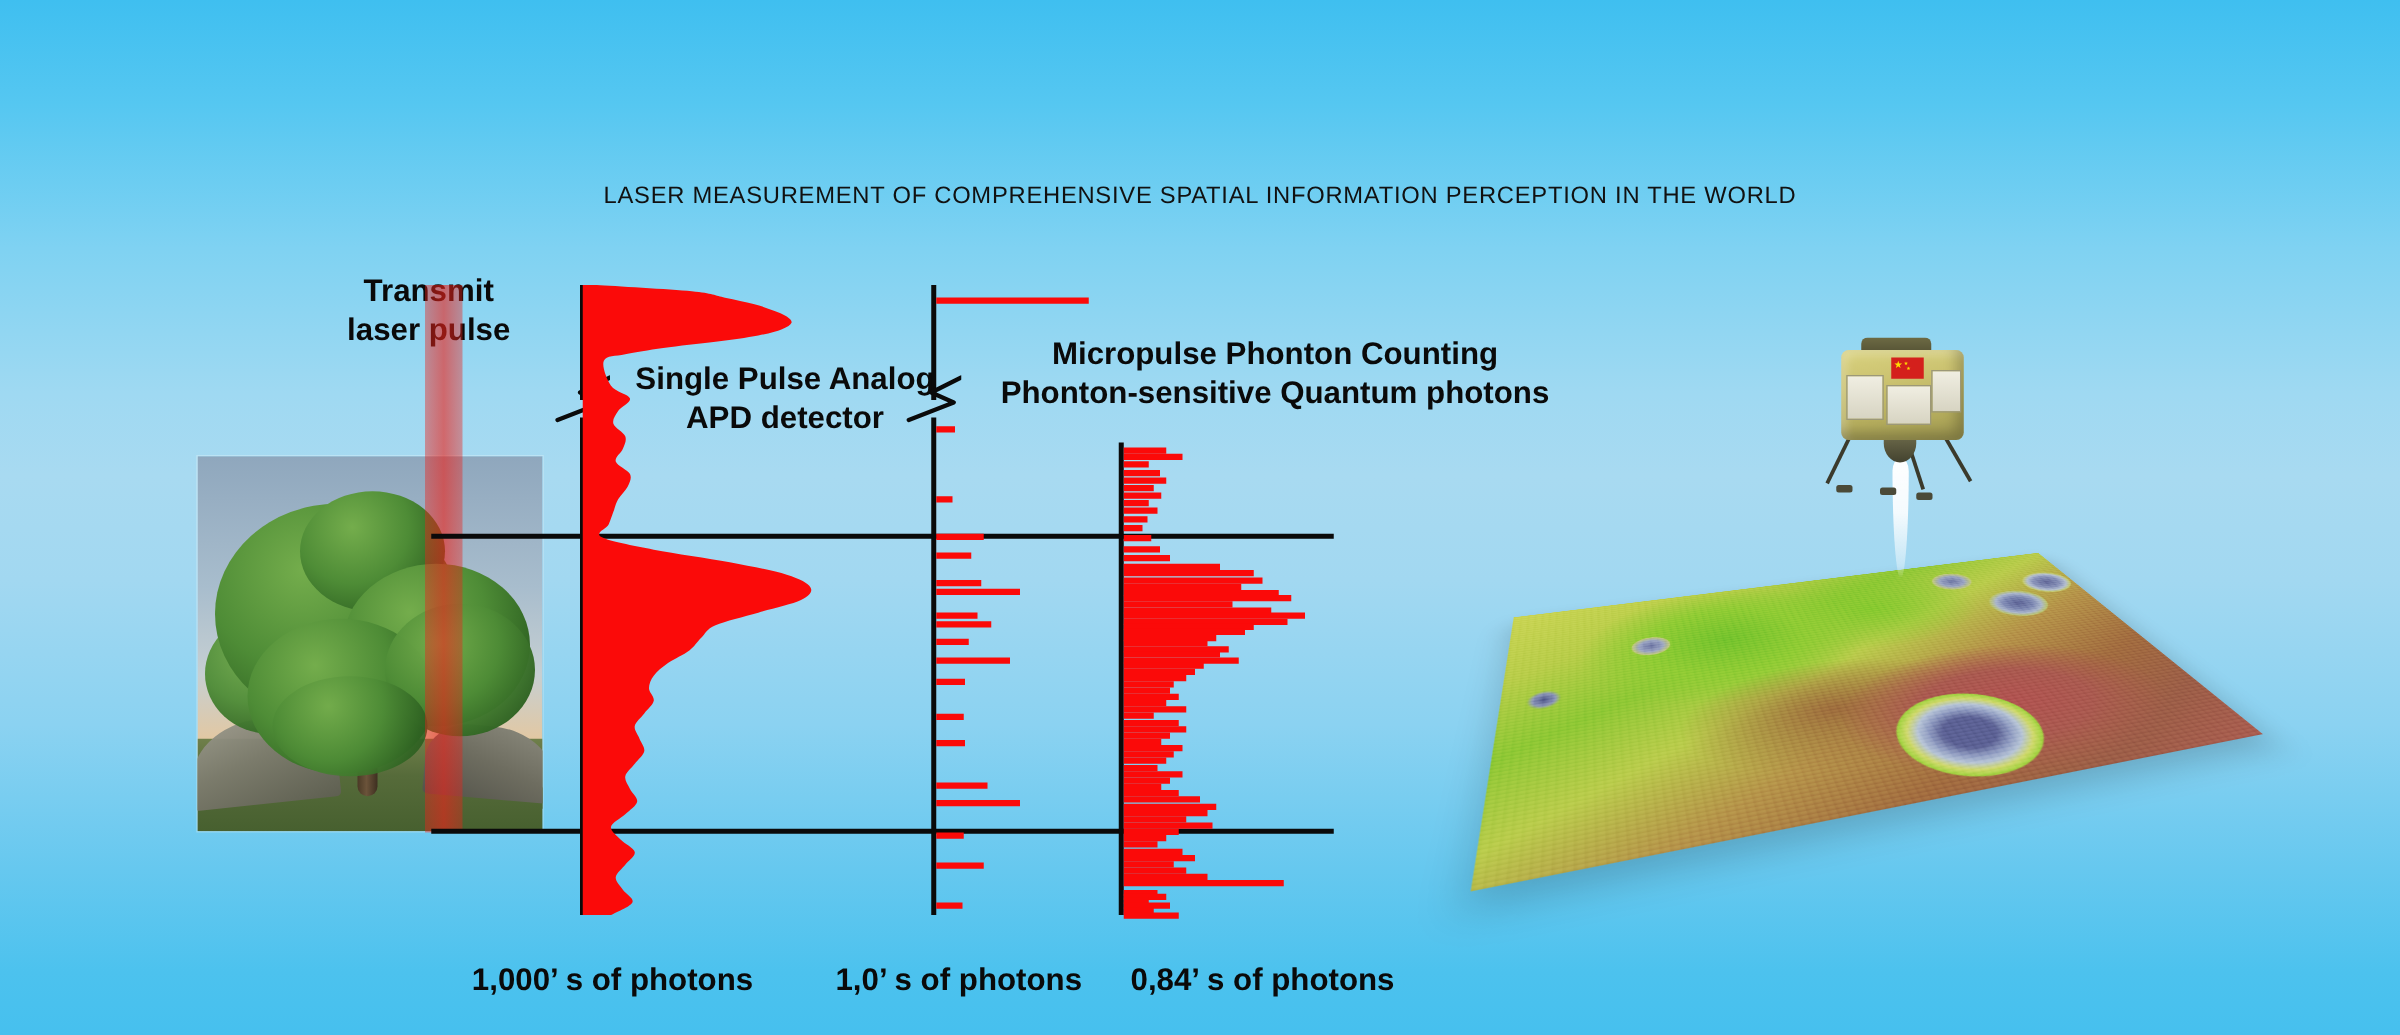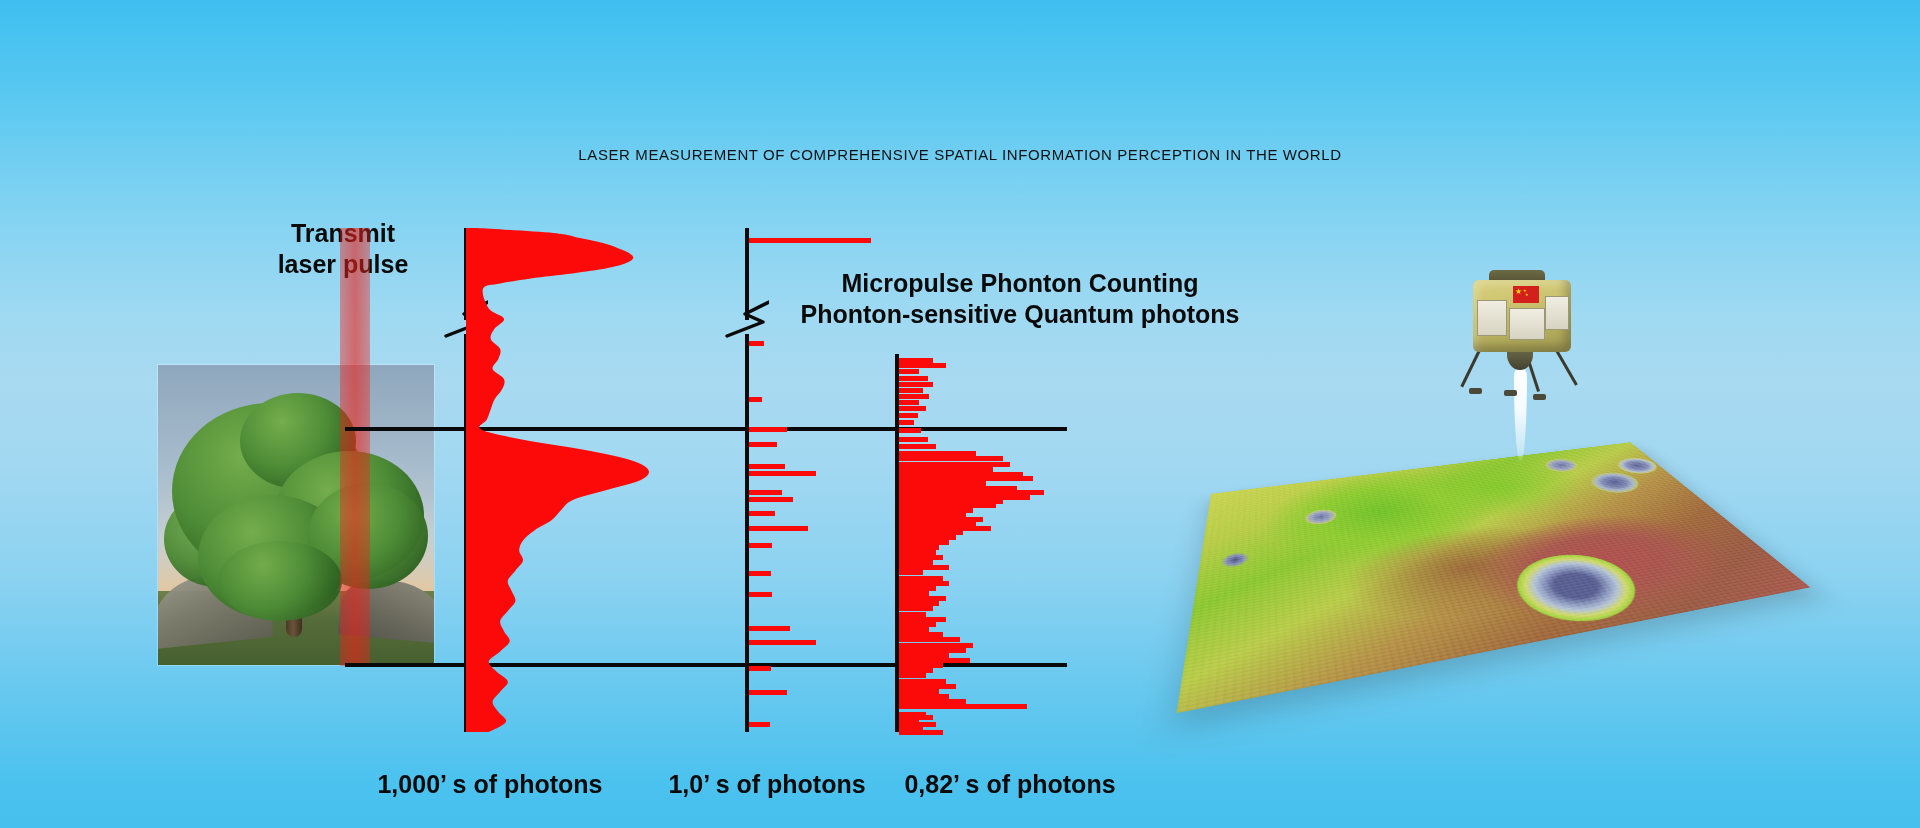--- a/index.html
+++ b/index.html
@@ -43,21 +43,21 @@
     color: #0b0b0b;
     font-family: "DejaVu Sans", "Liberation Sans", sans-serif;
     line-height: 1.1;
     white-space: nowrap;
   }
   #title-en {
     position: absolute;
     left: 0; top: 146px;
     width: 1920px;
     text-align: center;
-    font-size: 15px;
+    font-size: 19px;
     font-weight: 400;
     letter-spacing: 0.6px;
     color: #111;
     font-family: "Liberation Sans", sans-serif;
     white-space: nowrap;
   }
 
   
   .blk-label {
     position: absolute;
@@ -334,20 +334,22 @@
 
   <div class="axis" style="left:464px; top:228px; height:92px;"></div>
   <div class="axis" style="left:464px; top:334px; height:398px;"></div>
   <svg class="axis-break" style="left:442px; top:300px;" viewBox="0 0 46 40">
     <polyline points="46,2 22,14 40,22 4,36" fill="none" stroke="#0a0a0a" stroke-width="3.4" stroke-linejoin="round" stroke-linecap="round"></polyline>
   </svg>
   <svg class="wf" id="wf1" style="left:466px; top:228px; width:190px; height:504px;" viewBox="0 0 190 504" preserveAspectRatio="none">
     <path id="wf1-path" fill="#FB0A09" d="M 0 0.0 L 11.4 0.0 C 24.1 0.8, 70.3 3.4, 87.4 5.0 C 104.5 6.7, 105.8 8.4, 114.0 10.1 C 122.2 11.8, 130.5 13.4, 136.8 15.1 C 143.1 16.8, 147.6 18.5, 152.0 20.2 C 156.4 21.8, 160.9 23.5, 163.4 25.2 C 165.9 26.9, 167.8 28.6, 167.2 30.2 C 166.6 31.9, 164.0 33.6, 159.6 35.3 C 155.2 37.0, 149.5 38.6, 140.6 40.3 C 131.7 42.0, 119.1 43.7, 106.4 45.4 C 93.7 47.0, 76.6 48.7, 64.6 50.4 C 52.6 52.1, 42.1 53.8, 34.2 55.4 C 26.3 57.1, 19.0 56.3, 17.1 60.5 C 15.2 64.7, 19.3 75.6, 22.8 80.6 C 26.3 85.7, 37.0 87.4, 38.0 90.7 C 39.0 94.1, 30.7 97.4, 28.5 100.8 C 26.3 104.2, 23.8 107.5, 24.7 110.9 C 25.6 114.2, 32.9 117.6, 34.2 121.0 C 35.5 124.3, 33.6 127.7, 32.3 131.0 C 31.0 134.4, 25.7 137.8, 26.6 141.1 C 27.6 144.5, 36.4 147.8, 38.0 151.2 C 39.6 154.6, 37.7 157.9, 36.1 161.3 C 34.5 164.6, 30.4 168.0, 28.5 171.4 C 26.6 174.7, 26.0 178.1, 24.7 181.4 C 23.4 184.8, 22.5 188.2, 20.9 191.5 C 19.3 194.9, 9.2 198.2, 15.2 201.6 C 21.2 205.0, 39.9 208.3, 57.0 211.7 C 74.1 215.0, 100.1 218.4, 117.8 221.8 C 135.5 225.1, 152.6 228.5, 163.4 231.8 C 174.2 235.2, 180.5 238.6, 182.4 241.9 C 184.3 245.3, 181.8 248.6, 174.8 252.0 C 167.8 255.4, 152.0 258.7, 140.6 262.1 C 129.2 265.4, 114.0 268.8, 106.4 272.2 C 98.8 275.5, 98.5 278.9, 95.0 282.2 C 91.5 285.6, 89.9 289.0, 85.5 292.3 C 81.1 295.7, 73.1 299.0, 68.4 302.4 C 63.6 305.8, 59.5 309.1, 57.0 312.5 C 54.5 315.8, 53.2 319.2, 53.2 322.6 C 53.2 325.9, 57.6 329.3, 57.0 332.6 C 56.4 336.0, 51.9 339.4, 49.4 342.7 C 46.9 346.1, 42.4 349.4, 41.8 352.8 C 41.2 356.2, 44.3 359.5, 45.6 362.9 C 46.9 366.2, 50.0 369.6, 49.4 373.0 C 48.8 376.3, 44.3 379.7, 41.8 383.0 C 39.3 386.4, 34.8 389.8, 34.2 393.1 C 33.6 396.5, 36.4 399.8, 38.0 403.2 C 39.6 406.6, 44.3 409.9, 43.7 413.3 C 43.1 416.6, 37.7 420.0, 34.2 423.4 C 30.7 426.7, 23.4 430.1, 22.8 433.4 C 22.2 436.8, 27.2 440.2, 30.4 443.5 C 33.6 446.9, 41.2 450.2, 41.8 453.6 C 42.4 457.0, 36.7 460.3, 34.2 463.7 C 31.7 467.0, 26.9 470.4, 26.6 473.8 C 26.3 477.1, 30.1 480.5, 32.3 483.8 C 34.5 487.2, 41.5 490.6, 39.9 493.9 C 38.3 497.3, 25.6 502.3, 22.8 504.0 L 0 504.0 Z"></path>
   </svg>
 
+  <div class="blk-label" id="lbl-panel1" style="left:468px; top:288px; width:320px; font-size:25px;">Single Pulse Analog
+APD detector</div>
 
   <div class="axis" style="left:745px; top:228px; height:92px;"></div>
   <div class="axis" style="left:745px; top:334px; height:398px;"></div>
   <svg class="axis-break" style="left:723px; top:300px;" viewBox="0 0 46 40">
     <polyline points="46,2 22,14 40,22 4,36" fill="none" stroke="#0a0a0a" stroke-width="3.4" stroke-linejoin="round" stroke-linecap="round"></polyline>
   </svg>
   <div class="wf" id="wf2" style="left:749px; top:228px; width:130px; height:504px;">
       <div class="bar" style="left: 0px; top: 10.1px; width: 121.6px; height: 5px;"></div>
       <div class="bar" style="left: 0px; top: 113.4px; width: 15.4px; height: 5px;"></div>
       <div class="bar" style="left: 0px; top: 168.8px; width: 12.8px; height: 5px;"></div>
@@ -450,21 +452,21 @@
 
   <div class="caption" style="left:350px; top:735px; width:280px;">
     <div>1,000’  s of photons</div>
     
   </div>
   <div class="caption" style="left:632px; top:735px; width:270px;">
     <div>1,0’  s of photons</div>
     
   </div>
   <div class="caption" style="left:870px; top:735px; width:280px;">
-    <div>0,82’  s of photons</div>
+    <div>0,84’  s of photons</div>
     
   </div>
 
   <div id="terrain-scene">
     <div id="terrain"></div>
     <div id="lander">
       <div class="lander-plume"></div>
       <div class="lander-leg" style="left:20px; top:70px; transform:rotate(26deg);"></div>
       <div class="lander-leg" style="left:58px; top:72px; transform:rotate(-18deg);"></div>
       <div class="lander-leg" style="left:86px; top:70px; transform:rotate(-30deg);"></div>

